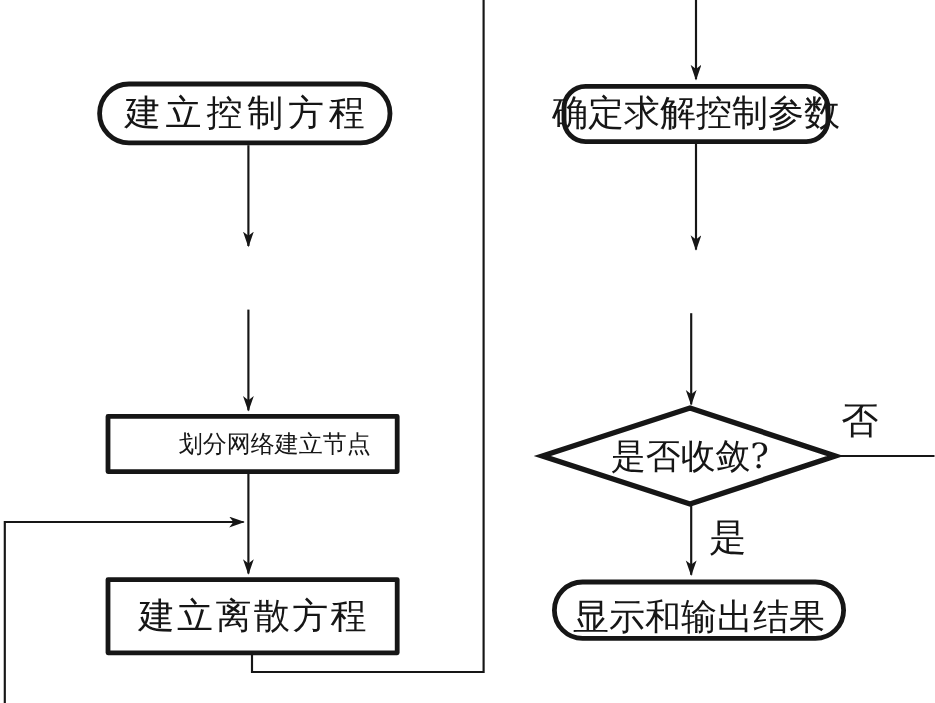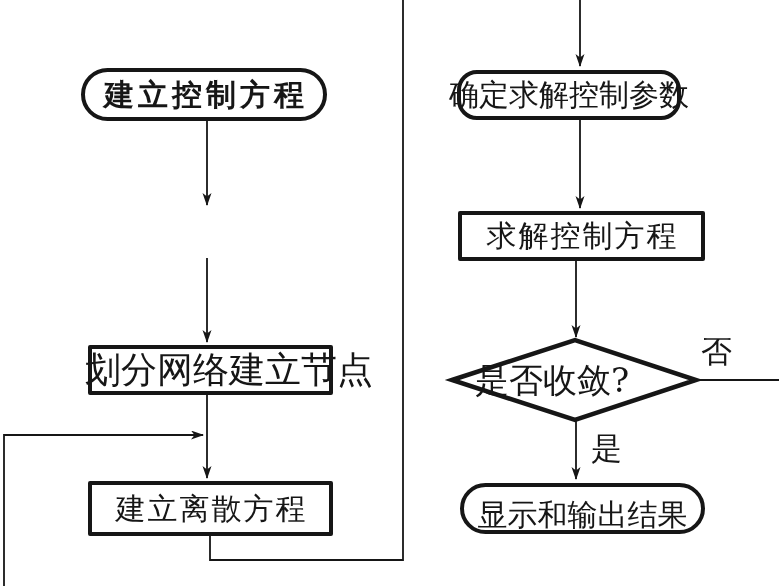--- a/index.html
+++ b/index.html
@@ -27,26 +27,26 @@
     box-sizing:border-box;
     white-space:nowrap;
     font-size:30px;
     line-height:1;
   }
   .rect{border-radius:2px;}
   .stadium{border-radius:29px;}
   .node span{display:block;}
   .ls2{letter-spacing:2px;margin-right:-2px;}
   .ls4{letter-spacing:4px;margin-right:-4px;}
-  .fs29{font-size:36px;margin-left:37px;}
+  .fs29{font-size:20px;margin-left:37px;}
   .diamond-label{
     position:absolute;
-    display:flex;align-items:center;justify-content:flex-start;
+    display:flex;align-items:center;justify-content:center;
     background:transparent;border:none;
-    white-space:nowrap;font-size:34px;line-height:1;
+    white-space:nowrap;font-size:29px;line-height:1;
   }
   .edge-label{
     position:absolute;
     font-size:31px;line-height:1;white-space:nowrap;
   }
 </style>
 </head>
 <body>
 
 <div class="canvas">
@@ -68,40 +68,37 @@
 
     <path class="wire" d="M580,0 L580,66" marker-end="url(#arrow)"></path>
     <path class="wire" d="M580,120 L580,208" marker-end="url(#arrow)"></path>
     <path class="wire" d="M576,261 L576,337" marker-end="url(#arrow)"></path>
     <path class="wire" d="M576,420 L576,479" marker-end="url(#arrow)"></path>
     <path class="wire" d="M696,380 L779,380"></path>
 
     <polygon class="diamond-shape" points="452,380 575,340 696,380 575,420"></polygon>
   </svg>
 
-  <div class="node stadium" style="left:81px;top:68px;width:246px;height:53px;font-weight:bold;">
+  <div class="node stadium" style="left:81px;top:68px;width:246px;height:53px;">
     <span class="ls4">建立控制方程</span>
   </div>
 
 
   <div class="node rect" style="left:88px;top:345px;width:245px;height:50px;">
     <span class="fs29">划分网络建立节点</span>
   </div>
 
-  <div class="node rect" style="left:88px;top:481px;width:245px;height:55px;">
+  <div class="node rect" style="left:88px;top:481px;width:245px;height:65px;">
     <span class="ls2">建立离散方程</span>
   </div>
 
-  <div class="node rect" style="left:457px;top:70px;width:224px;height:50px;border-radius:20px;">
+  <div class="node rect" style="left:468px;top:70px;width:224px;height:50px;border-radius:20px;">
     <span>确定求解控制参数</span>
   </div>
 
-  <div class="node rect" style="left:458px;top:211px;width:247px;height:50px;">
-    <span class="ls2">求解控制方程</span>
-  </div>
 
   <div class="diamond-label" style="left:475px;top:355px;width:200px;height:50px;">
     <span>是否收敛?</span>
   </div>
 
   <div class="node stadium" style="left:460px;top:483px;width:245px;height:51px;align-items:flex-end;">
     <span>显示和输出结果</span>
   </div>
 
   <div class="edge-label" style="left:701px;top:336px;">否</div>

